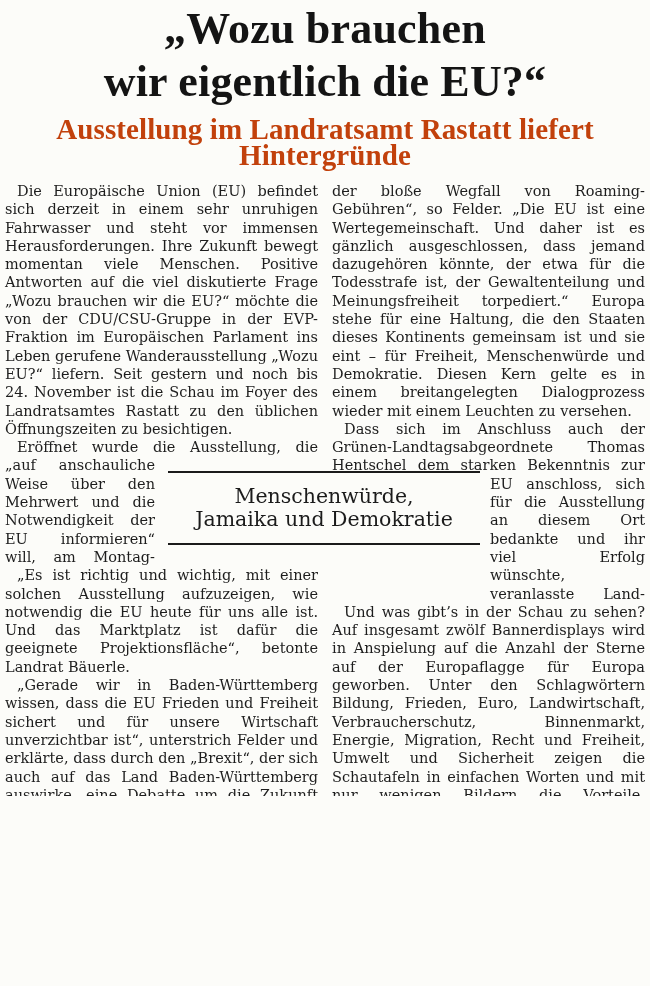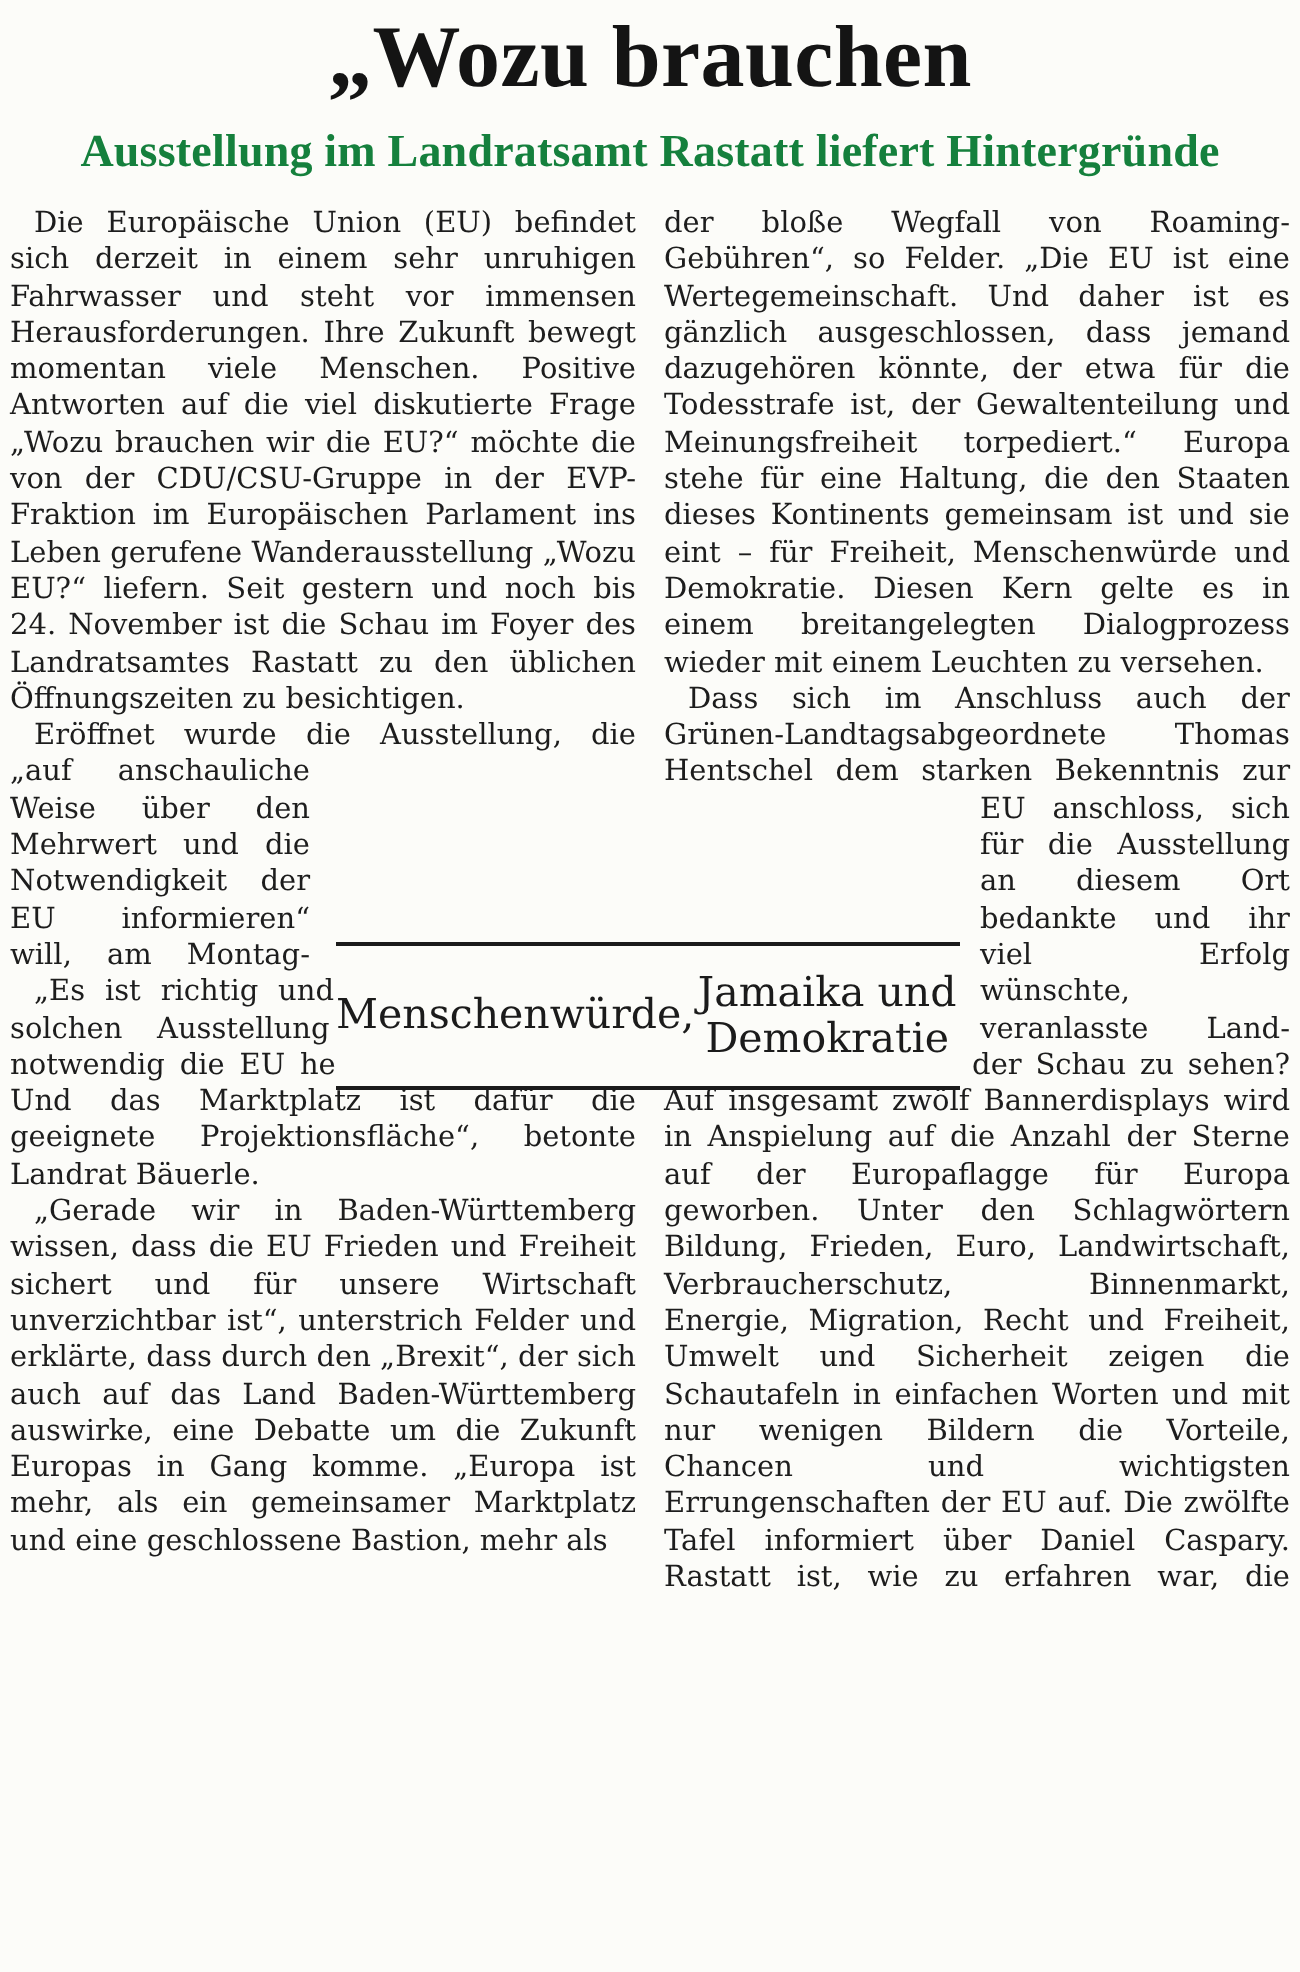--- a/index.html
+++ b/index.html
@@ -28,23 +28,23 @@
     font-size: 44px;
     line-height: 53px;
     color: #141414;
     letter-spacing: 0.2px;
   }
   .hl-line { display: block; }
   h2.subheadline {
     margin: 8px 0 0 0;
     font-family: "Liberation Serif", serif;
     font-weight: 700;
-    font-size: 23px;
+    font-size: 29px;
     line-height: 26px;
-    color: #15803d;
+    color: #c2410c;
     letter-spacing: 0.1px;
   }
   .article-body {
     display: flex;
     gap: 14px;
     padding: 0 5px;
     margin-top: 14px;
   }
   .col {
     width: 313px;
@@ -73,38 +73,39 @@
     position: absolute;
     left: 168px;
     top: 471px;
     width: 312px;
     height: 74px;
     box-sizing: border-box;
     background: #fcfcf9;
     border-top: 2px solid #1b1b1b;
     border-bottom: 2px solid #1b1b1b;
     display: flex;
-    flex-direction: row;
+    flex-direction: column;
     align-items: center;
     justify-content: center;
     text-align: center;
     font-size: 20.5px;
     line-height: 23.5px;
     color: #1b1b1b;
     z-index: 2;
   }
 </style>
 </head>
 <body>
 
 <div class="page">
 
   <header class="article-header">
     <h1 class="headline">
       <span class="hl-line">„Wozu brauchen</span>
+      <span class="hl-line">wir eigentlich die EU?“</span>
     </h1>
     <h2 class="subheadline">Ausstellung im Landratsamt Rastatt liefert Hintergründe</h2>
   </header>
 
   <div class="article-body">
 
     <div class="col">
       <p class="para indent">Die Europäische Union (EU) befindet sich derzeit in einem sehr unruhigen Fahrwasser und steht vor immensen Herausforderungen. Ihre Zukunft bewegt momentan viele Menschen. Positive Antworten auf die viel diskutierte Frage „Wozu brauchen wir die EU?“ möchte die von der CDU/CSU-Gruppe in der EVP-Fraktion im Europäischen Parlament ins Leben gerufene Wanderausstellung „Wozu EU?“ liefern. Seit gestern und noch bis 24. November ist die Schau im Foyer des Landratsamtes Rastatt zu den üblichen Öffnungszeiten zu besichtigen.</p>
       <p class="para indent force-last">Eröffnet wurde die Ausstellung, die</p>
       <div class="wrap-narrow-left">„auf anschauliche Weise über den Mehrwert und die Notwendigkeit der EU informieren“ will, am Montag-</div>

